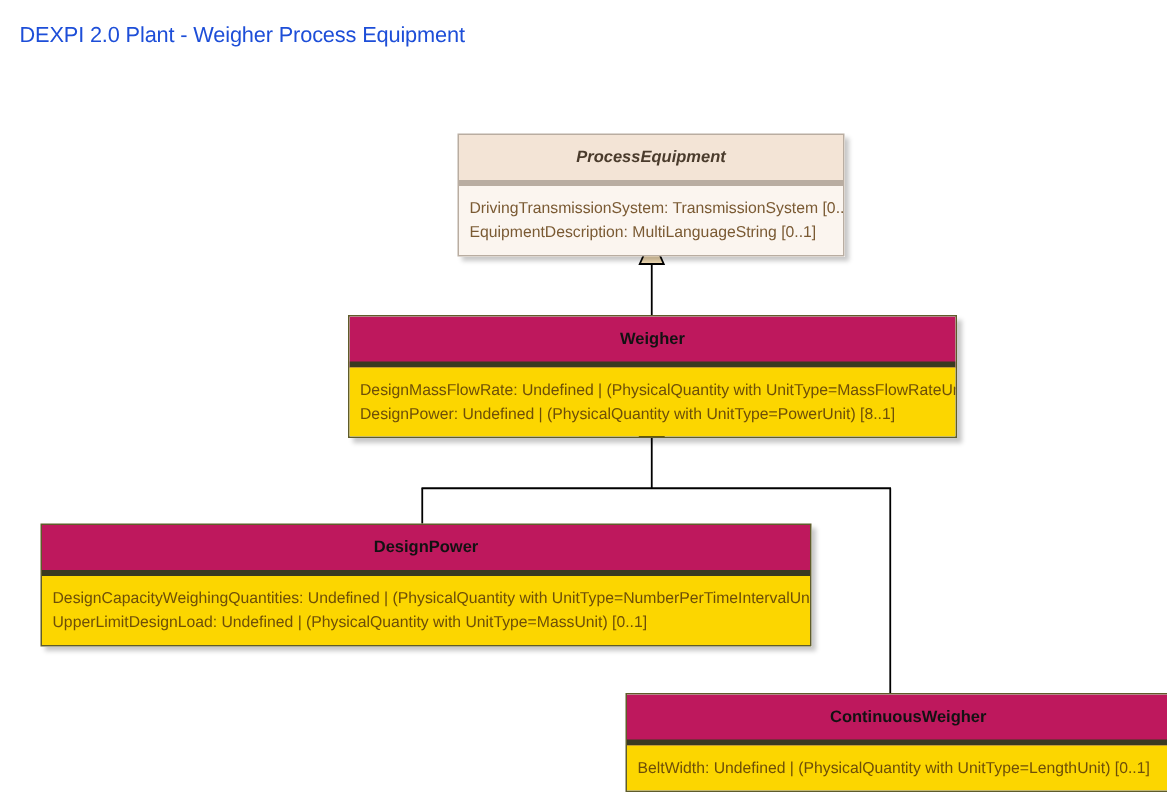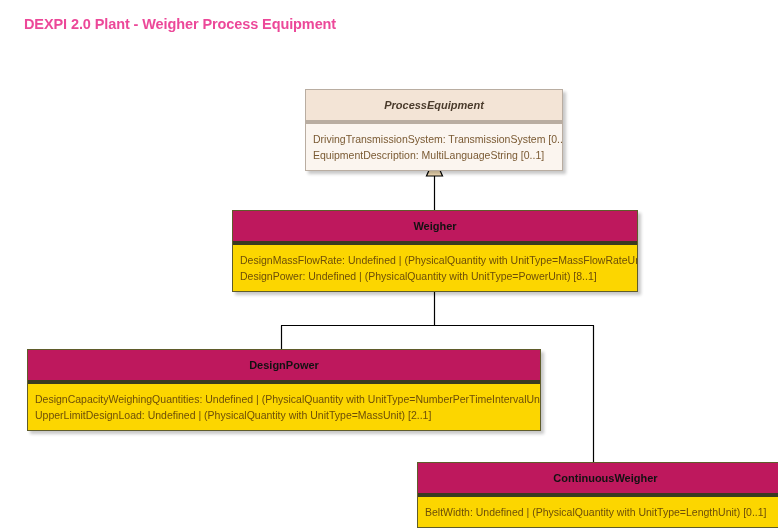--- a/index.html
+++ b/index.html
@@ -16,25 +16,25 @@
     position: relative;
     width: 778px;
     height: 528px;
     background: #ffffff;
     overflow: hidden;
   }
 
   
   #page-title {
     position: absolute;
-    left: 24px;
+    left: 13px;
     top: 16px;
     font-size: 14.5px;
-    font-weight: bold;
-    color: #ec4899;
+    font-weight: normal;
+    color: #1d4ed8;
     letter-spacing: -0.1px;
     white-space: nowrap;
   }
 
   
   #connectors {
     position: absolute;
     left: 0;
     top: 0;
     width: 778px;
@@ -151,21 +151,21 @@
     <div class="uml-body">
       <div class="uml-attr">DesignMassFlowRate: Undefined | (PhysicalQuantity with UnitType=MassFlowRateUnit) [0..1]</div>
       <div class="uml-attr">DesignPower: Undefined | (PhysicalQuantity with UnitType=PowerUnit) [8..1]</div>
     </div>
   </div>
 
   <div id="box-batchweigher" class="uml-class cls-gold">
     <div class="uml-header">DesignPower</div>
     <div class="uml-body">
       <div class="uml-attr">DesignCapacityWeighingQuantities: Undefined | (PhysicalQuantity with UnitType=NumberPerTimeIntervalUnit) [0..1]</div>
-      <div class="uml-attr">UpperLimitDesignLoad: Undefined | (PhysicalQuantity with UnitType=MassUnit) [2..1]</div>
+      <div class="uml-attr">UpperLimitDesignLoad: Undefined | (PhysicalQuantity with UnitType=MassUnit) [0..1]</div>
     </div>
   </div>
 
   <div id="box-continuousweigher" class="uml-class cls-gold">
     <div class="uml-header">ContinuousWeigher</div>
     <div class="uml-body">
       <div class="uml-attr">BeltWidth: Undefined | (PhysicalQuantity with UnitType=LengthUnit) [0..1]</div>
     </div>
   </div>
 

